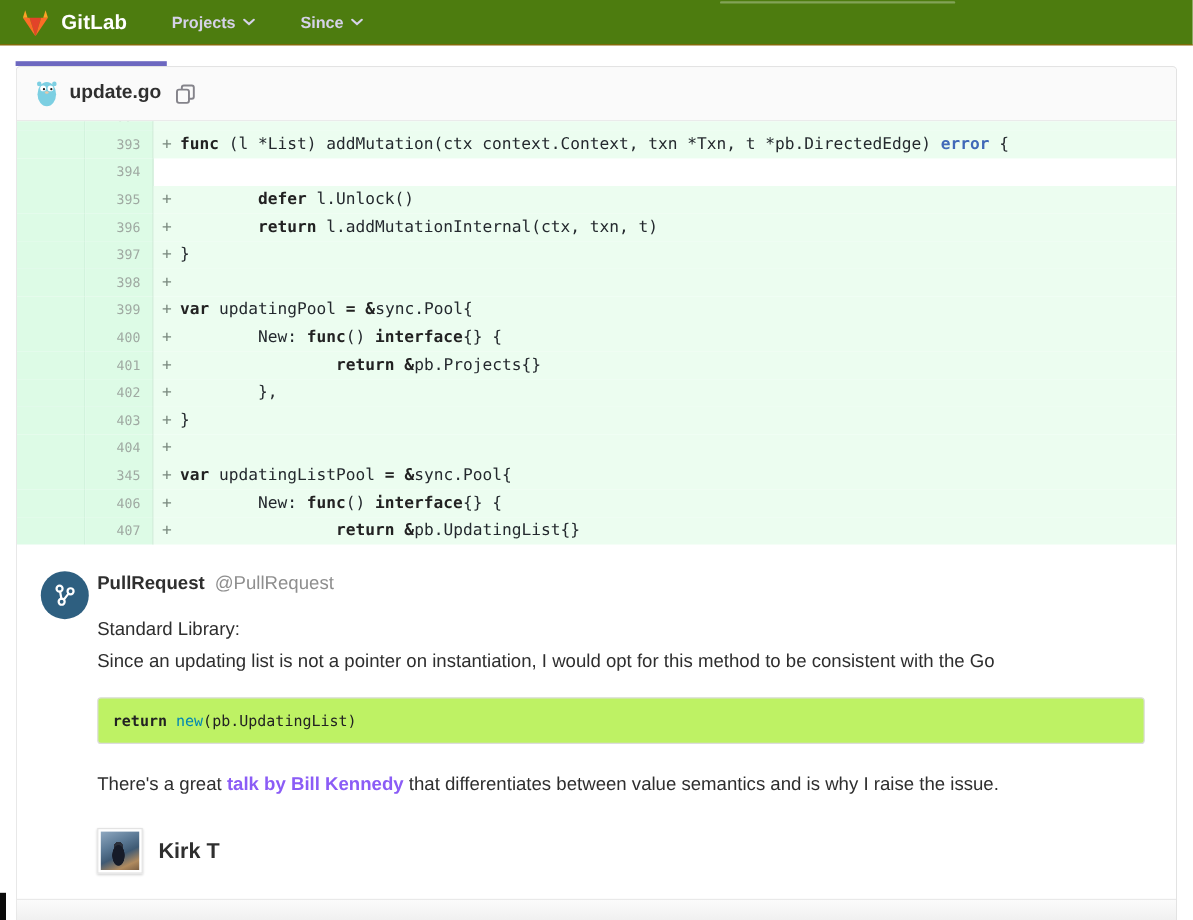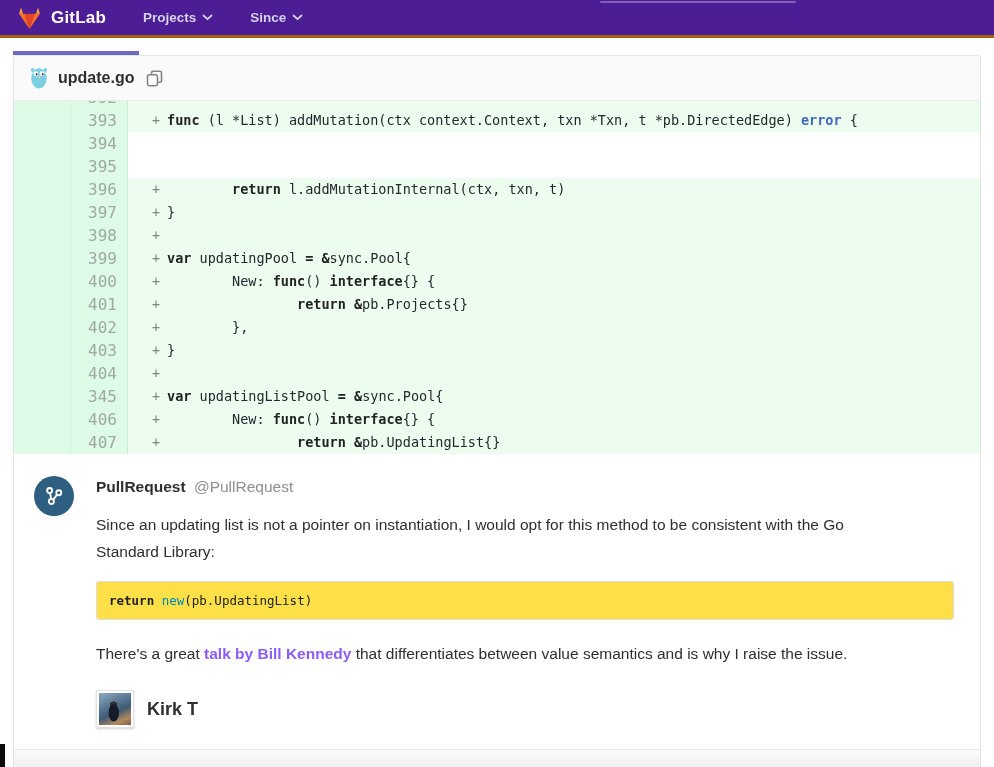--- a/index.html
+++ b/index.html
@@ -3,21 +3,21 @@
 <meta charset="utf-8">
 <style>
   * { box-sizing: border-box; }
   html,body { margin:0; padding:0; }
   body {
     width:994px; height:767px; overflow:hidden; position:relative;
     font-family:"Liberation Sans", sans-serif; background:#ffffff;
   }
   
   .navbar {
-    height:38px; background:#4c1d95; border-bottom:3px solid #a16207;
+    height:38px; background:#4d7c0f; border-bottom:1px solid #a16207;
     display:flex; align-items:center; padding-left:17px; position:relative;
   }
   .logo { display:flex; align-items:center; gap:9px; cursor:pointer; }
   .logo-text { color:#ffffff; font-size:17px; font-weight:600; letter-spacing:.2px; }
   .nav-item {
     color:#d5d2e8; font-weight:bold; font-size:13.5px;
     margin-left:37px; display:flex; align-items:center; gap:6px; cursor:pointer;
   }
   .search-remnant {
     position:absolute; left:600px; top:1px; width:196px; height:2px;
@@ -41,45 +41,45 @@
   
   .diff-clip { flex:0 0 353px; overflow:hidden; }
   .diff-table {
     margin-top:-15px;
     font-family:"DejaVu Sans Mono","Liberation Mono",monospace;
     font-size:13.5px;
   }
   .diff-row { display:flex; height:23px; line-height:23px; }
   .ln {
     flex:0 0 57px; background:#ddfbe6; color:#9fa9a2;
-    text-align:right; padding-right:10px; font-size:16px; cursor:pointer;
+    text-align:right; padding-right:10px; font-size:11px; cursor:pointer;
   }
   .ln.old { border-right:1px solid rgba(90,150,110,.08); }
   .ln.new { border-right:1px solid #cfe9d8; }
-  .code-cell { flex:1; background:#ecfdf0; white-space:pre; color:#24292e; padding-left:24px; }
+  .code-cell { flex:1; background:#ecfdf0; white-space:pre; color:#24292e; padding-left:7px; }
   .sign { color:#7a8a7f; display:inline-block; width:15px; }
   .tok-kw { font-weight:bold; color:#222; }
   .tok-kt { font-weight:bold; color:#4169b8; }
   .tok-op { font-weight:bold; color:#222; }
   .tok-nb { color:#0086b3; }
   
   .comment-section { flex:1 1 auto; background:#fff; padding:22px 26px 0 20px; overflow:hidden; }
-  .comment-head { display:flex; gap:22px; }
+  .comment-head { display:flex; gap:7px; }
   .pr-avatar {
     flex:0 0 40px; width:40px; height:40px; border-radius:50%;
     background:#2e5f80; display:flex; align-items:center; justify-content:center; cursor:pointer;
   }
   .comment-content { flex:1; min-width:0; }
   .author-line { font-size:15.5px; padding-top:2px; }
   .author { font-weight:bold; color:#2f2f2f; cursor:pointer; }
   .handle { color:#8e8e8e; margin-left:4px; }
   .body-text { margin-top:15px; font-size:15.5px; color:#2e2e2e; line-height:27px; }
   .body-text span { display:block; }
   .code-block {
-    margin-top:16px; border:1px solid #dcdcdc; border-radius:3px; background:#fde047;
+    margin-top:16px; border:1px solid #dcdcdc; border-radius:3px; background:#bef264;
     padding:11px 12px;
     font-family:"DejaVu Sans Mono","Liberation Mono",monospace;
     font-size:12.5px; color:#222; white-space:pre;
   }
   .para2 { margin-top:22px; font-size:15.5px; color:#2e2e2e; line-height:24px; }
   .text-link { color:#8b5cf6; font-weight:bold; cursor:pointer; }
   .reply-row { margin-top:24px; display:flex; align-items:center; gap:13px; }
   .kirk-avatar {
     width:38px; height:38px; background:#fff; border:1px solid #e3e3e3;
     padding:2px; box-shadow:0 1px 2px rgba(0,0,0,.18); cursor:pointer;
@@ -171,20 +171,21 @@
           <div class="ln new">393</div>
           <div class="code-cell"><span class="sign">+</span><span class="tok-kw">func</span><span> (l *List) addMutation(ctx context.Context, txn *Txn, t *pb.DirectedEdge) </span><span class="tok-kt">error</span><span> {</span></div>
         </div>
         <div class="diff-row">
           <div class="ln old"></div>
           <div class="ln new">394</div>
         </div>
         <div class="diff-row">
           <div class="ln old"></div>
           <div class="ln new">395</div>
+          <div class="code-cell"><span class="sign">+</span><span>        </span><span class="tok-kw">defer</span><span> l.Unlock()</span></div>
         </div>
         <div class="diff-row">
           <div class="ln old"></div>
           <div class="ln new">396</div>
           <div class="code-cell"><span class="sign">+</span><span>        </span><span class="tok-kw">return</span><span> l.addMutationInternal(ctx, txn, t)</span></div>
         </div>
         <div class="diff-row">
           <div class="ln old"></div>
           <div class="ln new">397</div>
           <div class="code-cell"><span class="sign">+</span><span>}</span></div>
@@ -256,22 +257,22 @@
             </g>
           </svg>
         </span>
       </div>
       <div class="comment-content">
         <div class="author-line">
           <span class="author">PullRequest</span>
           <span class="handle">@PullRequest</span>
         </div>
         <div class="body-text">
+          <span>Standard Library:</span>
           <span>Since an updating list is not a pointer on instantiation, I would opt for this method to be consistent with the Go</span>
-          <span>Standard Library:</span>
         </div>
         <div class="code-block"><span class="tok-kw">return</span><span> </span><span class="tok-nb">new</span><span>(pb.UpdatingList)</span></div>
         <div class="para2">
           <span>There's a great </span><span class="text-link">talk by Bill Kennedy</span><span> that differentiates between value semantics and is why I raise the issue.</span>
         </div>
         <div class="reply-row">
           <div class="kirk-avatar">
             <div class="kirk-photo"></div>
           </div>
           <span class="reply-name">Kirk T</span>

